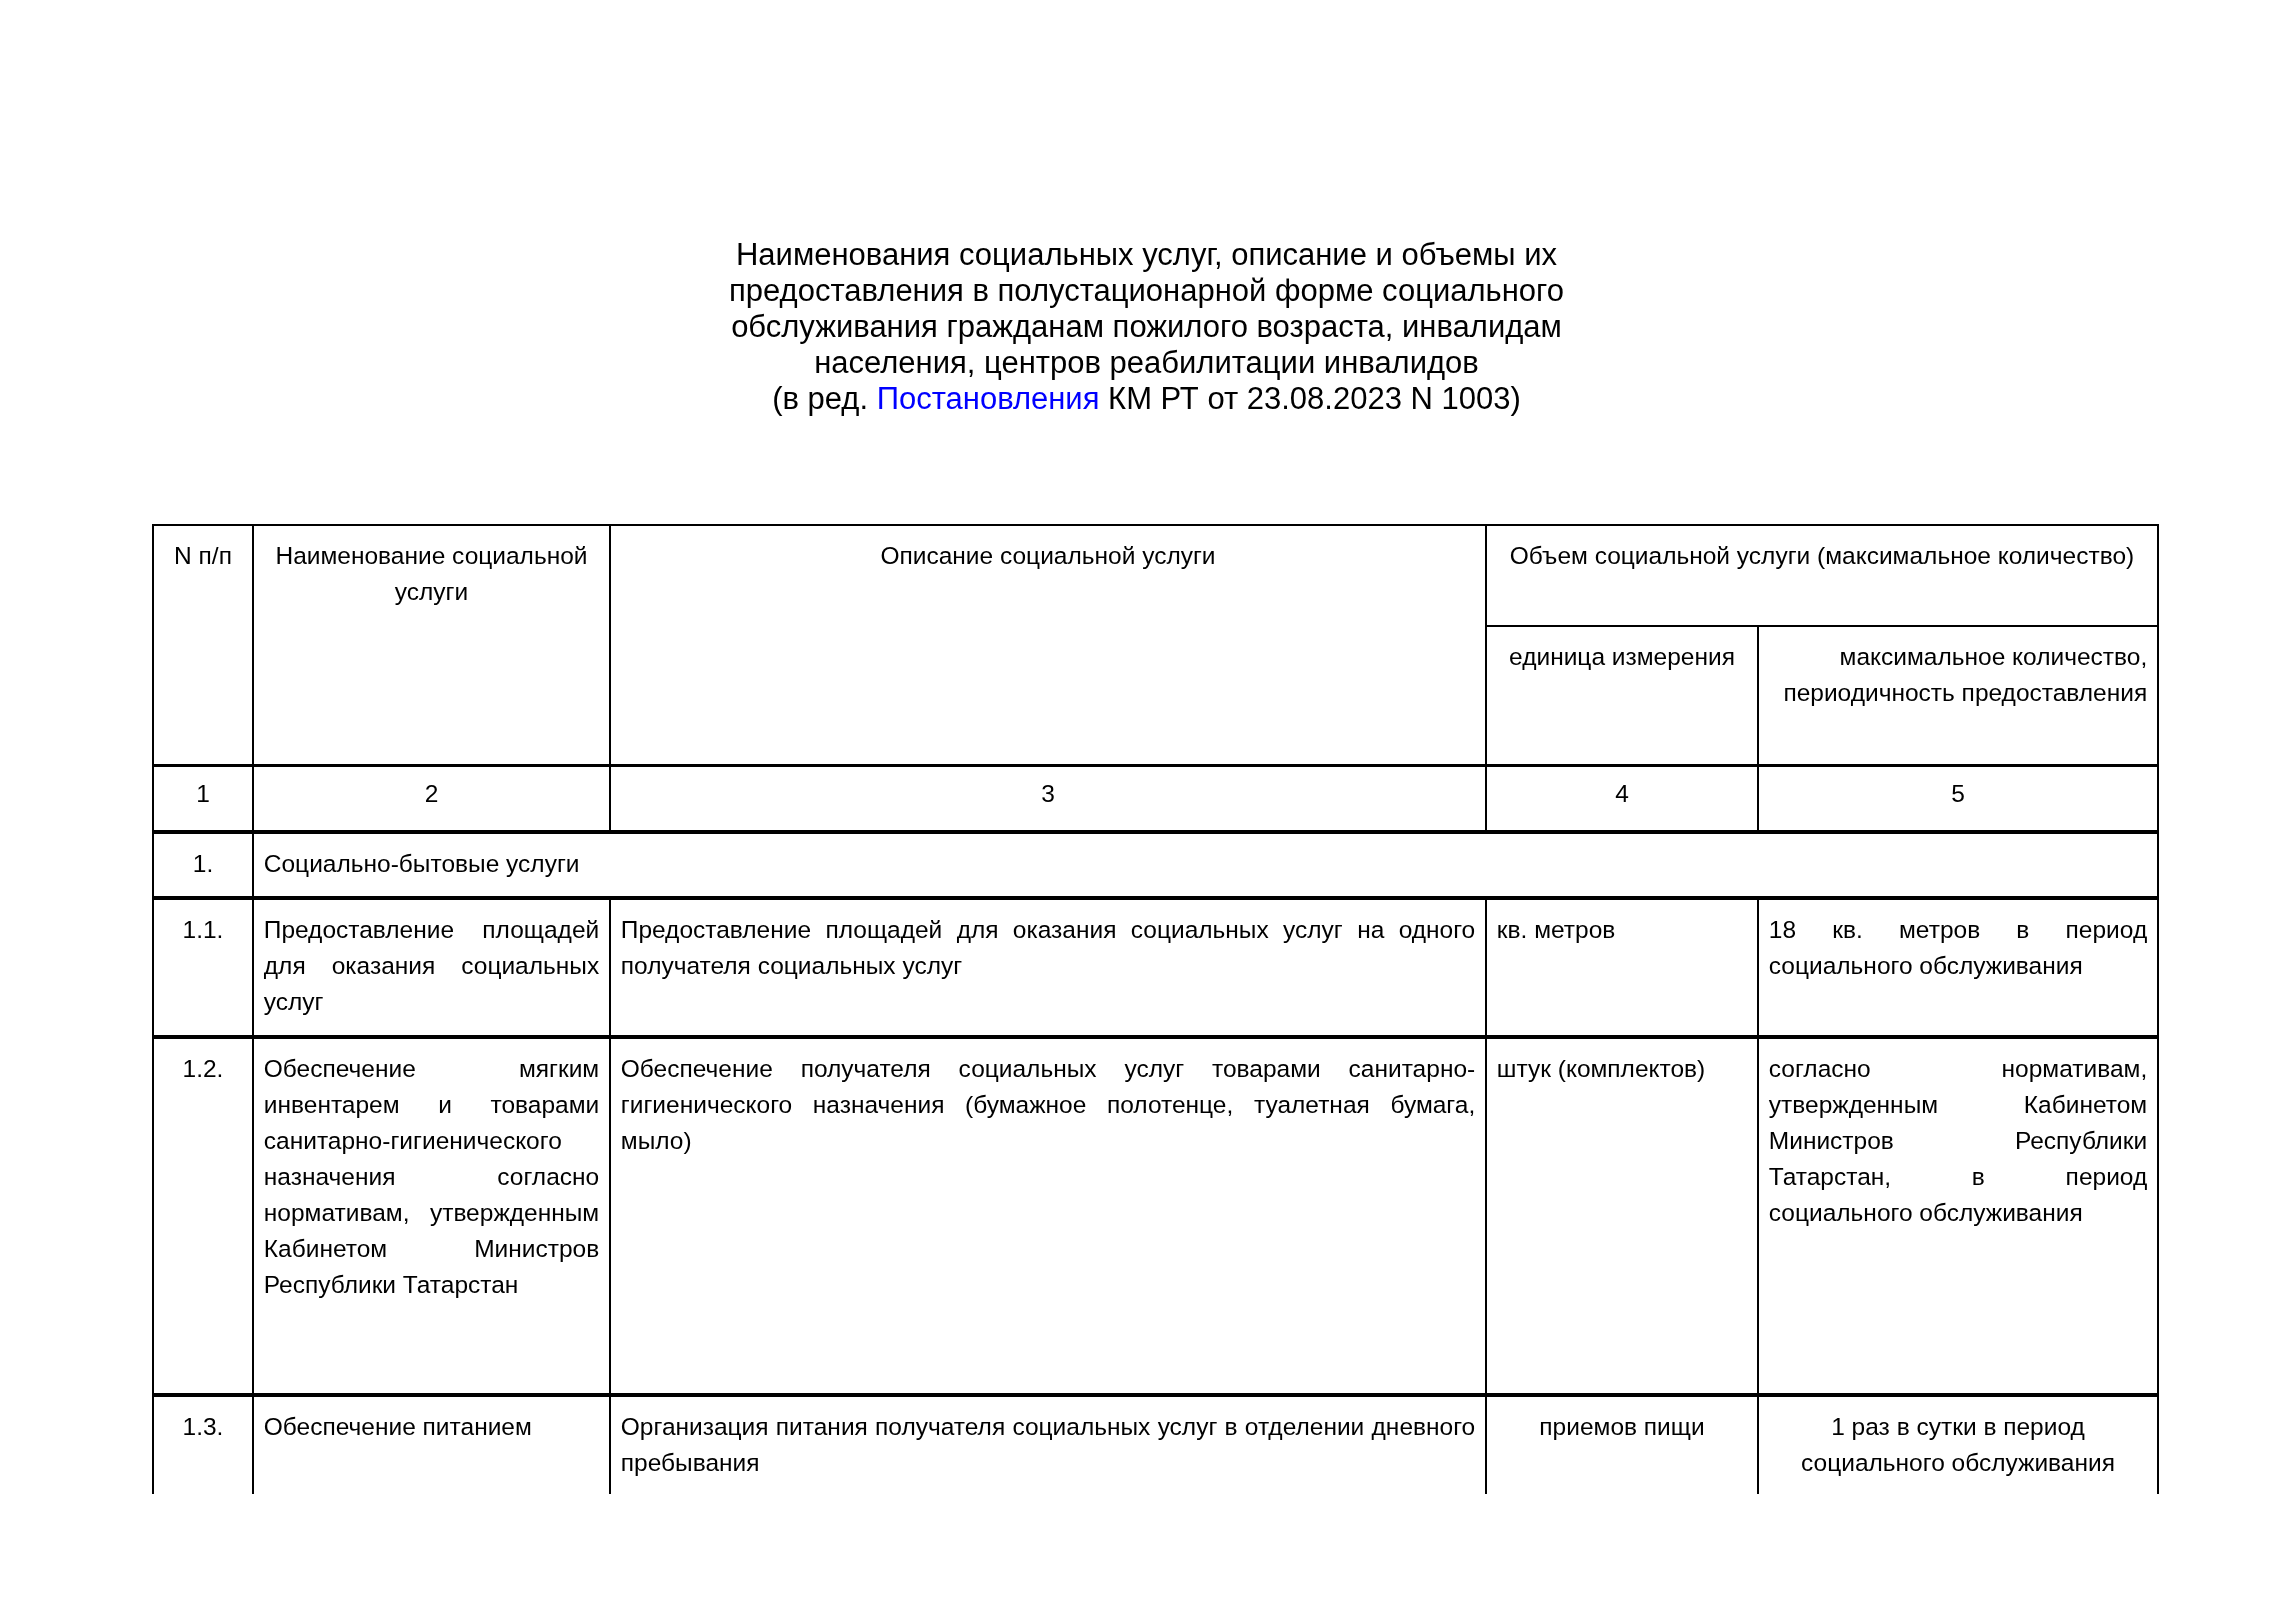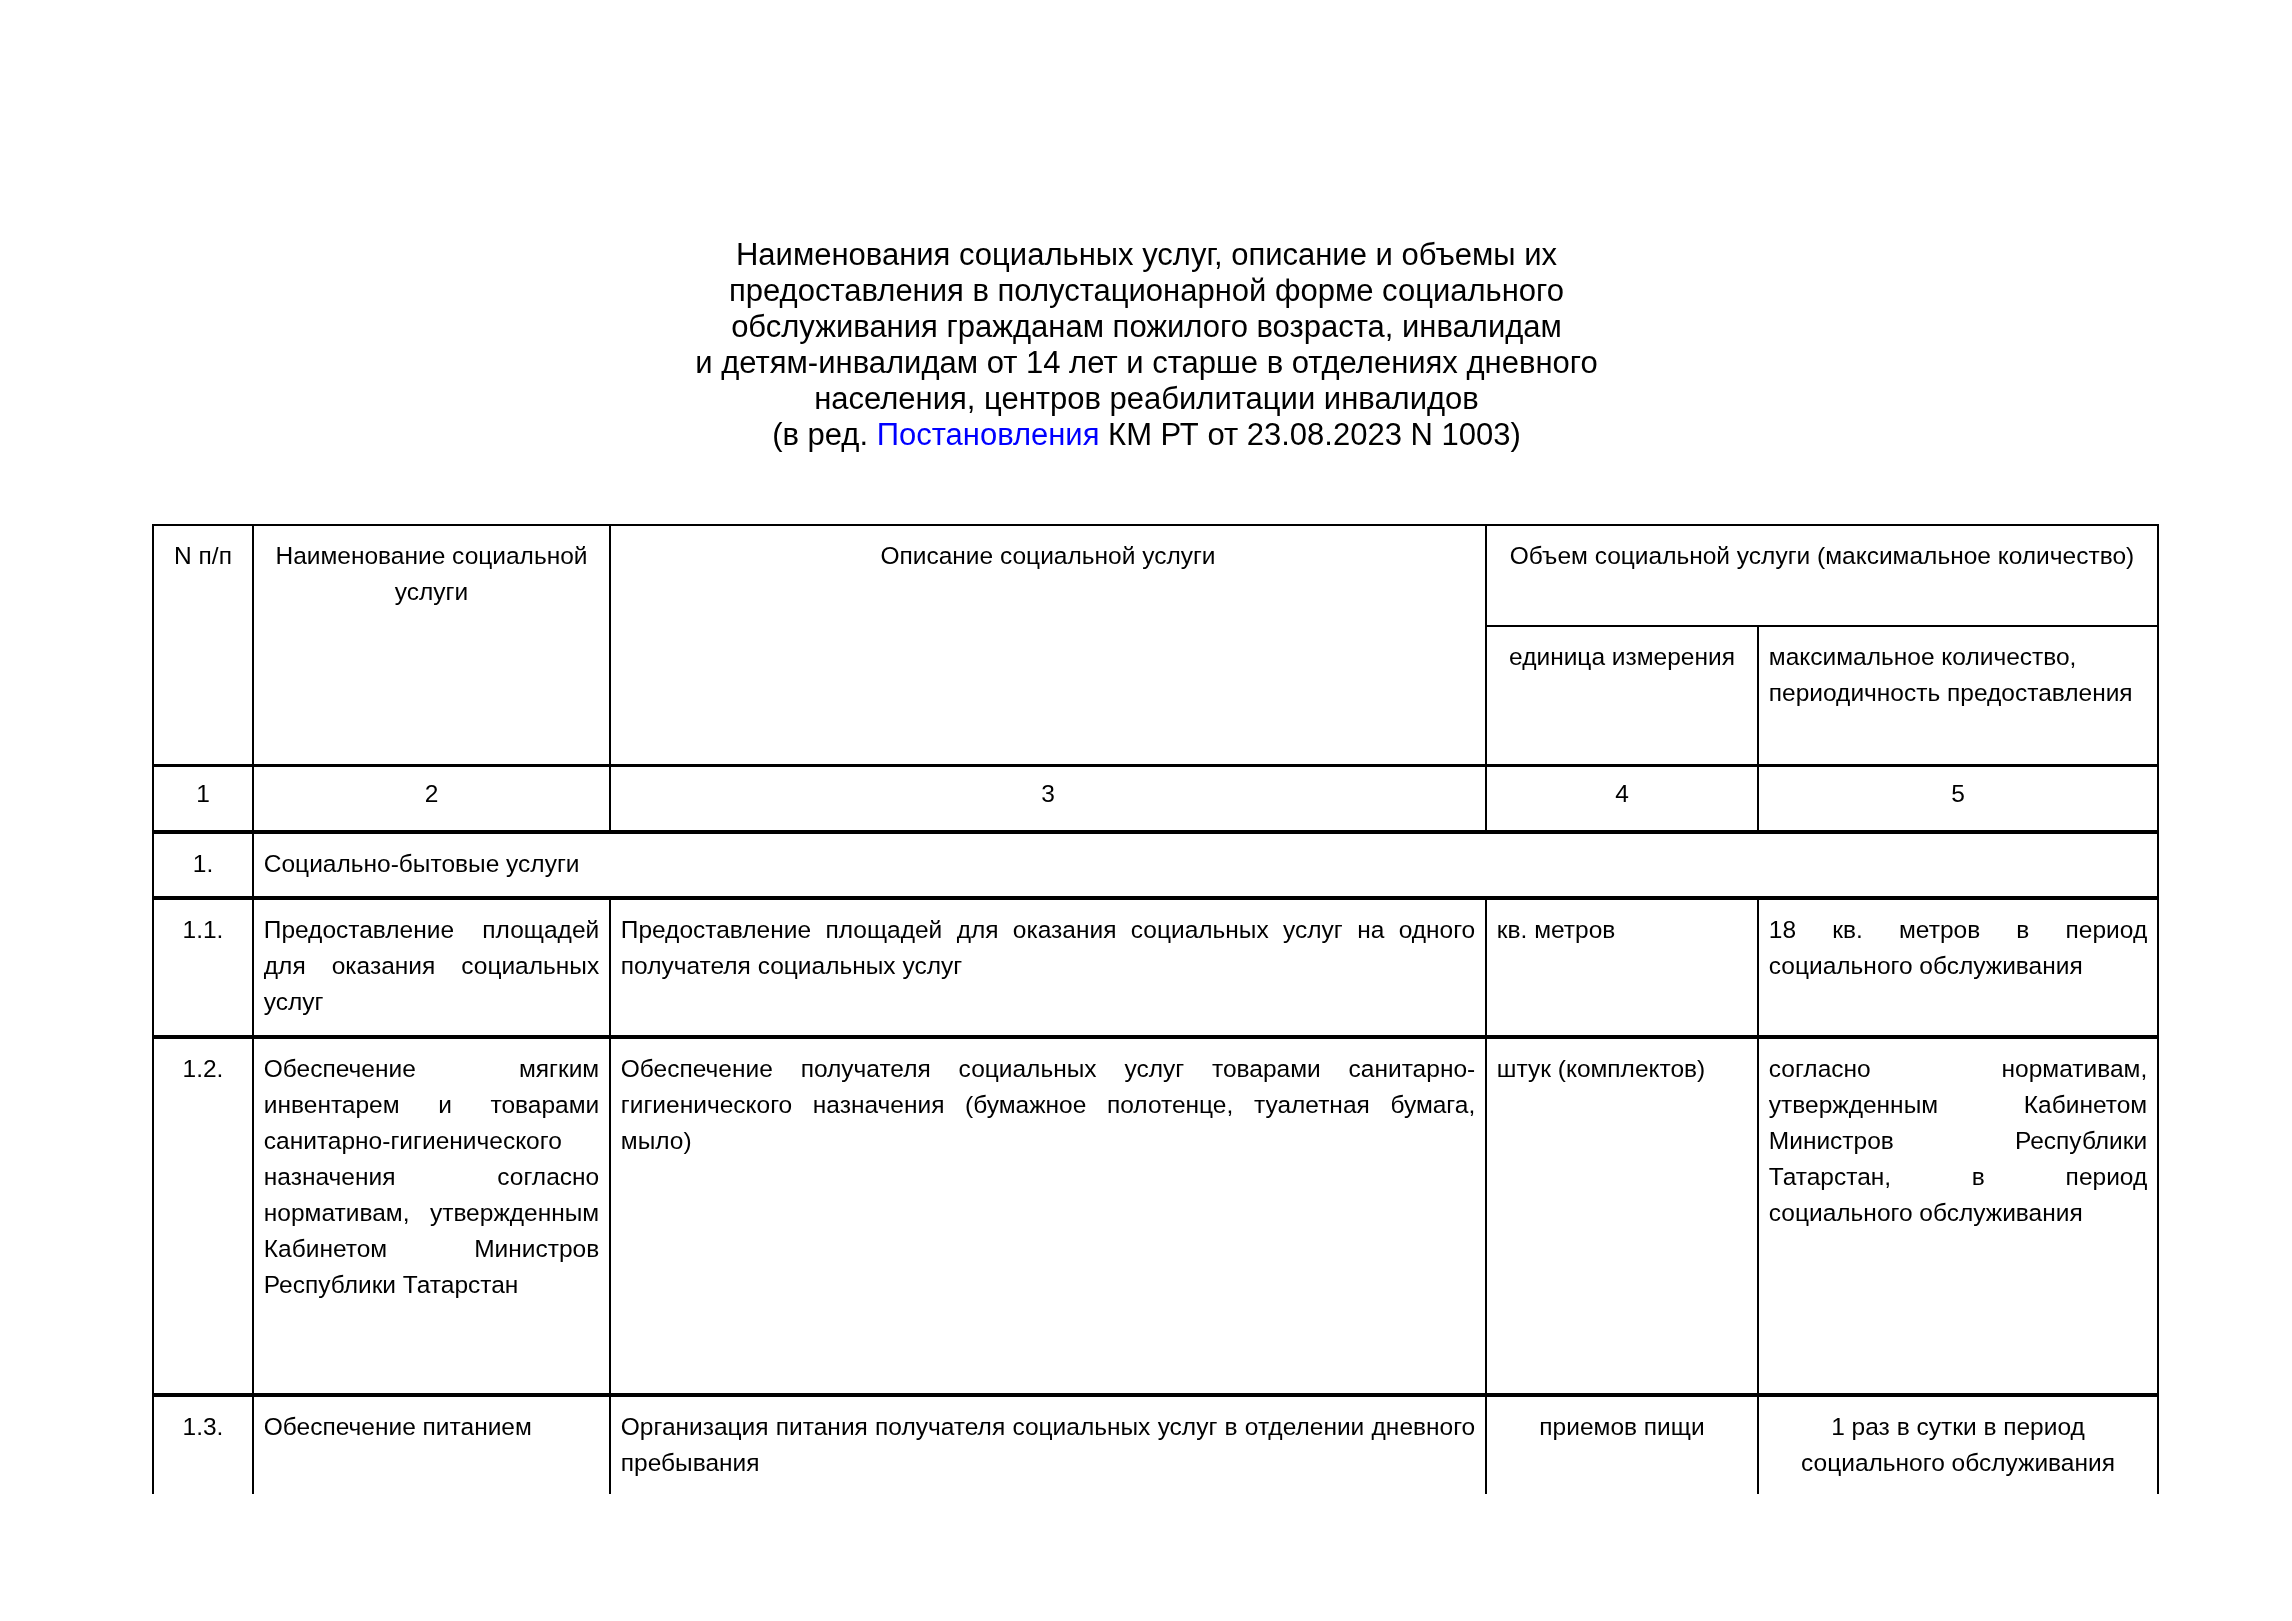--- a/index.html
+++ b/index.html
@@ -63,21 +63,21 @@
   
   .col-w1 { width: 100px; }
   .col-w2 { width: 357px; }
   .col-w3 { width: 876px; }
   .col-w4 { width: 272px; }
   .col-w5 { width: 400px; }
   
   .hcell { text-align: center; padding: 13.7px 9.8px; }
   .hcell-volume { text-align: center; padding: 13.7px 54px; }
   .hcell-unit { text-align: center; padding: 13.7px 54px; }
-  .hcell-max { text-align: left; padding: 13.7px 34px; }
+  .hcell-max { text-align: right; padding: 13.7px 34px; }
   
   .hb4 { border-bottom-width: 3.9px !important; }
   .row-colnums td { border-bottom-width: 4.9px; text-align: center; padding: 9.8px 3.9px; }
   .row-section td { border-bottom-width: 4.9px; }
   .row-1-1 td, .row-1-2 td { border-bottom-width: 4.9px; }
   .row-last td { border-bottom: none; }
   
   .row-head-top { height: 101px; padding-left: 28px; }
   .row-head-sub { height: 139px; }
   .row-colnums { height: 67px; }
@@ -94,21 +94,20 @@
 </style>
 </head>
 <body>
 
 <div class="page">
 
   <div class="title-block">
     <div class="title-line">Наименования социальных услуг, описание и объемы их</div>
     <div class="title-line">предоставления в полустационарной форме социального</div>
     <div class="title-line">обслуживания гражданам пожилого возраста, инвалидам</div>
-    <div class="title-line">и детям-инвалидам от 14 лет и старше в отделениях дневного</div>
     <div class="title-line">населения, центров реабилитации инвалидов</div>
     <div class="amendment-line"><span>(в ред. </span><a class="doc-link">Постановления</a><span> КМ РТ от 23.08.2023 N 1003)</span></div>
   </div>
 
   <table class="services-table">
     <colgroup>
       <col class="col-w1">
       <col class="col-w2">
       <col class="col-w3">
       <col class="col-w4">

